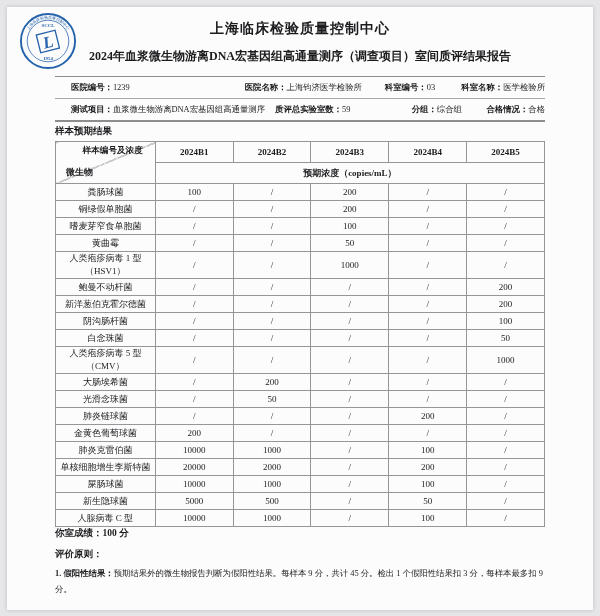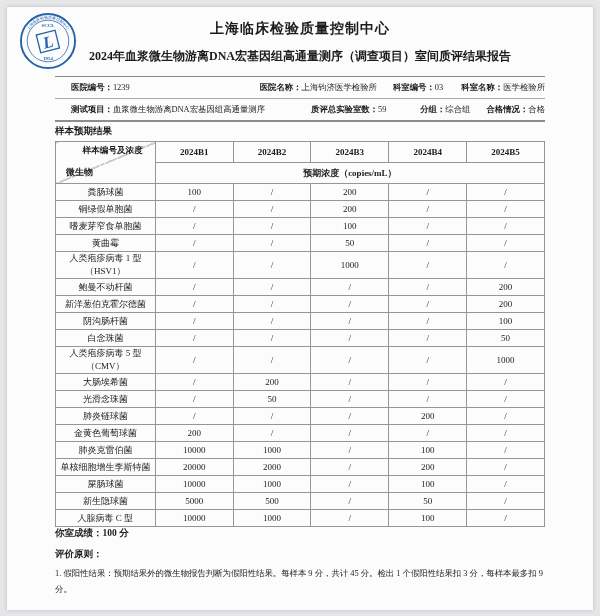--- a/index.html
+++ b/index.html
@@ -13,21 +13,21 @@
   .titles{text-align:center;}
   .org-title{margin-top:13px;font-size:14px;font-weight:bold;letter-spacing:1px;}
   .report-title{margin-top:10px;font-size:12px;font-weight:bold;}
 
   
   .info-table{margin-top:11px;border-top:1.5px solid #8d8d8f;border-bottom:2.5px solid #8d8d8f;font-size:8.4px;}
   .info-row{display:flex;align-items:center;height:21px;white-space:nowrap;}
   .info-row + .info-row{border-top:1px solid #a8a8aa;}
   .if{overflow:visible;padding-left:16px;}
   .if1{width:188px;}
-  .if2{width:148px;margin-left:36px;}
+  .if2{width:148px;}
   .if3{width:72px;}
   .if4{flex:1;}
   .if b{font-weight:bold;}
 
   .section-title{margin-top:3px;margin-bottom:3px;font-size:9.5px;font-weight:bold;}
 
   
   table.results{width:100%;border-collapse:collapse;table-layout:fixed;font-size:9px;}
   table.results th,table.results td{border:1px solid #96969a;padding:0;text-align:center;vertical-align:middle;}
   table.results{border:1.5px solid #707074;}
@@ -36,21 +36,21 @@
   col.c-org{width:20.4%;}
   col.c-val{width:15.92%;}
   th.corner{position:relative;background-image:linear-gradient(to bottom right,transparent 49.5%,#96969a 49.5%,#96969a 50.6%,transparent 50.6%);}
   .corner-top{position:absolute;top:3px;right:12px;font-size:8.6px;font-weight:bold;}
   .corner-bottom{position:absolute;bottom:4px;left:10px;font-size:9px;font-weight:bold;}
 
   
   .score-line{margin-top:0;font-size:9.5px;font-weight:bold;}
   .principles-title{margin-top:8px;font-size:9.5px;font-weight:bold;}
   .principle{margin-top:5px;font-size:8.4px;line-height:16px;}
-  .principle b{font-weight:normal;}
+  .principle b{font-weight:bold;}
 </style>
 </head>
 <body>
 
 <div class="canvas">
   <div class="page">
 
     <div class="logo-wrap">
       <svg viewBox="0 0 60 60" width="58" height="58">
         <circle cx="30" cy="30" r="28" fill="none" stroke="#2663ab" stroke-width="2"></circle>

